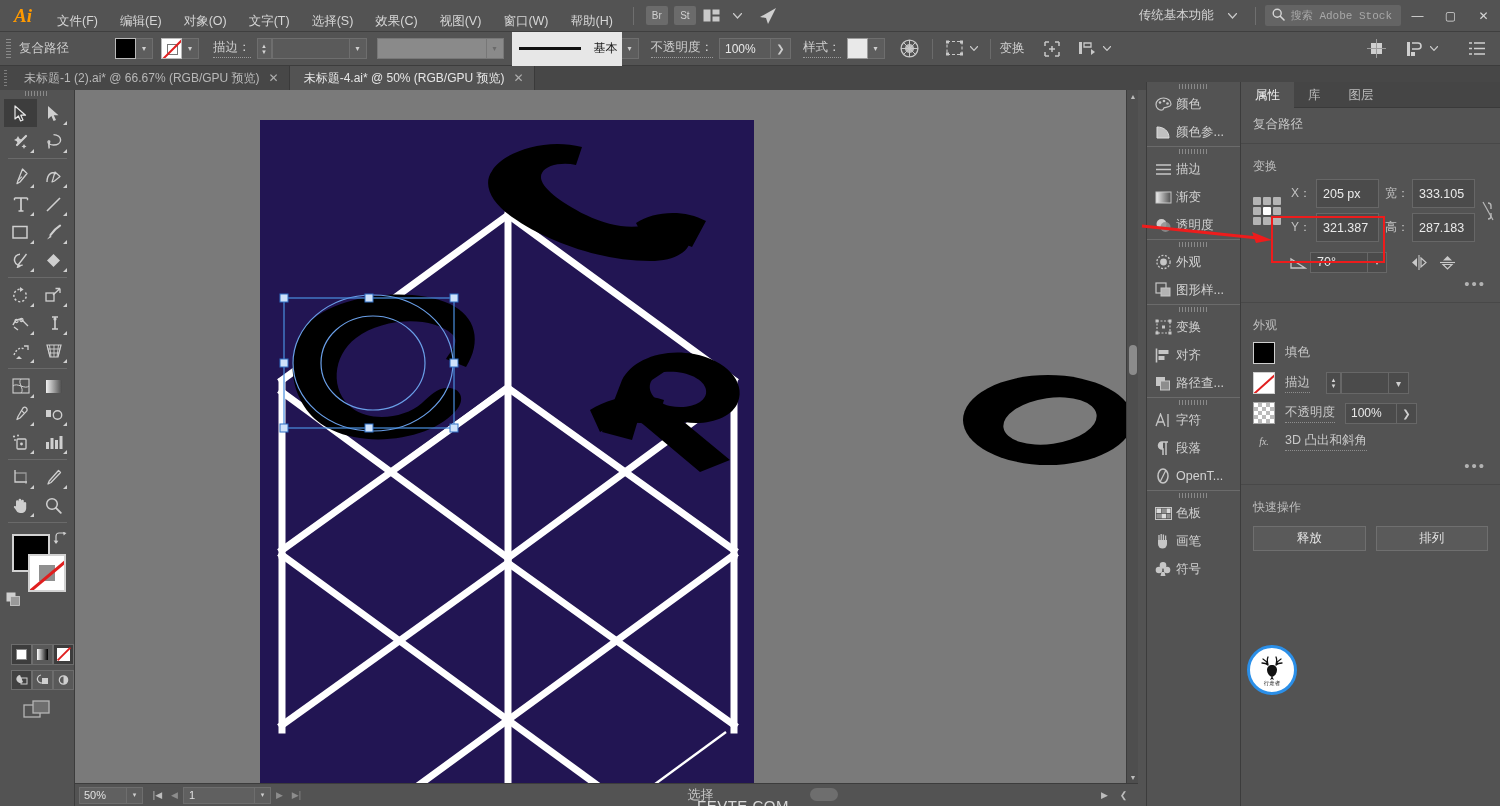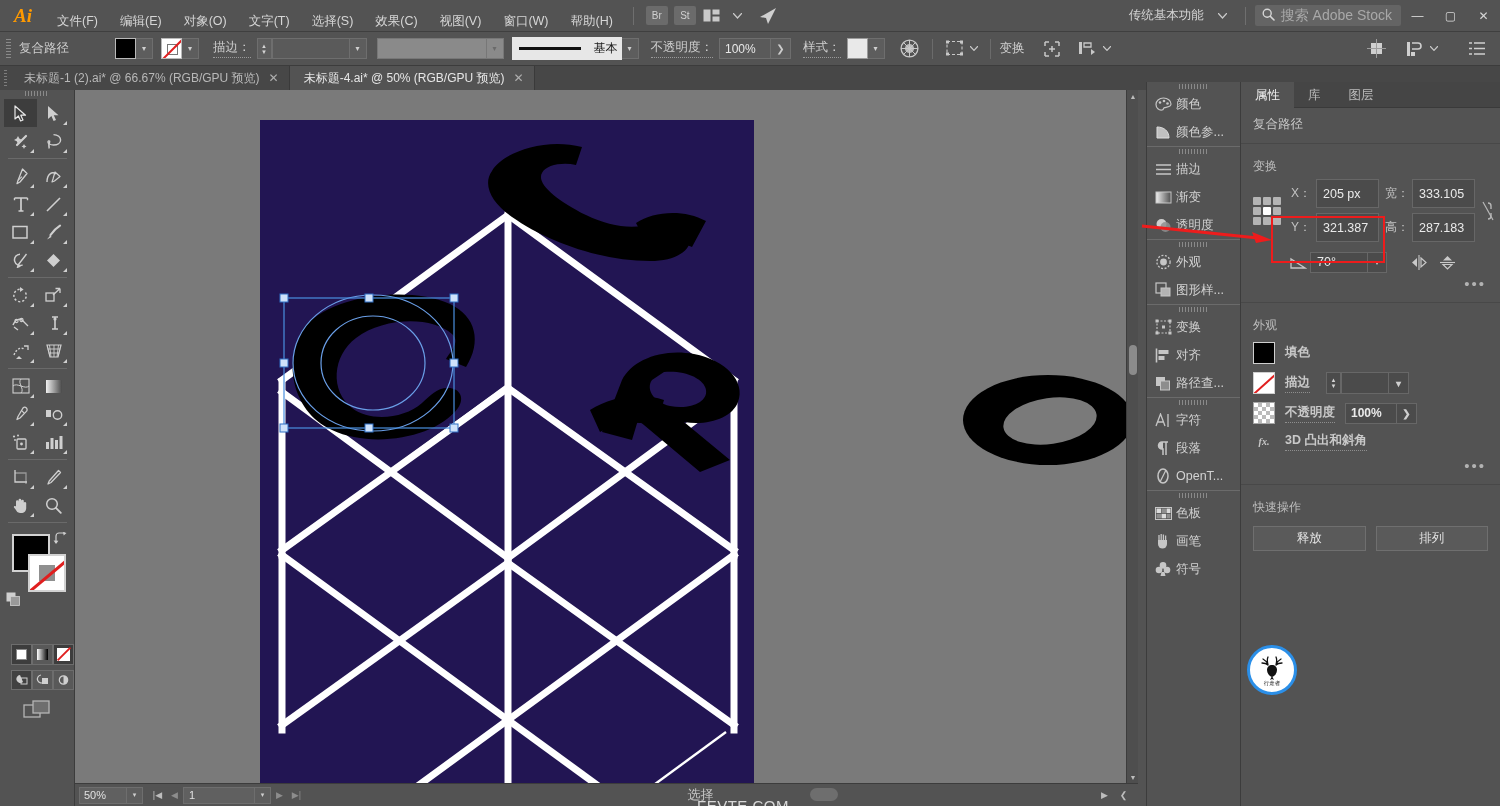--- a/index.html
+++ b/index.html
@@ -33,21 +33,21 @@
     width: 22px; height: 19px; margin: 0 3px; display: flex; align-items: center;
     justify-content: center; background: #6b6b6b; color: #d0d0d0; font-size: 10px;
     border-radius: 2px;
   }
   .mb-plainicon { width: 26px; height: 24px; display: flex; align-items: center; justify-content: center; color: #c9c9c9; }
   .workspace-name { color: #d6d6d6; font-size: 12.5px; padding: 0 6px; }
   .search-box {
     display: flex; align-items: center; gap: 6px;
     background: #646464; border-radius: 2px; height: 21px; padding: 0 9px 0 7px;
   }
-  .search-box .txt { color: #a8a8a8; font-size: 14px; font-family: Liberation Sans, sans-serif; }
+  .search-box .txt { color: #a8a8a8; font-size: 11px; font-family: Liberation Mono, monospace; }
   .wincontrols { display: flex; height: 32px; }
   .wc {
     width: 33px; height: 32px; display: flex; align-items: center; justify-content: center;
     color: #d7d7d7; font-size: 12px;
   }
 
   
   .controlbar {
     position: absolute; left: 0; top: 32px; width: 1500px; height: 34px;
     background: #535353; border-bottom: 1px solid #3c3c3c;
@@ -80,21 +80,21 @@
     width: 15px; height: 21px; background: #5d5d5d; border: 1px solid #6e6e6e;
     display: flex; flex-direction: column; align-items: center; justify-content: center;
     color: #d4d4d4; font-size: 6px; line-height: 6px;
   }
   .field {
     height: 21px; background: #5a5a5a; border: 1px solid #6e6e6e;
     color: #e4e4e4; font-size: 12px; display: flex; align-items: center; padding: 0 5px;
   }
   .wide-field { width: 110px; height: 21px; background: #8a8a8a; border: 1px solid #777; }
   .stroke-profile {
-    width: 110px; height: 23px; background: #e7e7e7; display: flex; align-items: center;
+    width: 110px; height: 34px; background: #e7e7e7; display: flex; align-items: center;
     justify-content: space-between; padding: 0 4px;
   }
   .stroke-profile .line { width: 62px; height: 3px; background: #111; margin-left: 3px;}
   .stroke-profile .nm { color: #1a1a1a; font-size: 12px; }
   .opacity-field {
     width: 52px; height: 21px; background: #5a5a5a; border: 1px solid #6e6e6e;
     color: #e8e8e8; font-size: 12px; display: flex; align-items: center; padding-left: 5px;
   }
   .opacity-arrow {
     width: 20px; height: 21px; background: #5d5d5d; border: 1px solid #6e6e6e; border-left: none;
@@ -274,21 +274,21 @@
     width: 58px; height: 21px; background: #4b4b4b; border: 1px solid #676767;
     color: #eaeaea; font-size: 12.5px; display: flex; align-items: center; padding-left: 6px;
   }
   .rot-dd {
     width: 19px; height: 21px; background: #4b4b4b; border: 1px solid #676767; border-left: none;
     display: flex; align-items: center; justify-content: center; color: #cfcfcf; font-size: 8px;
   }
   .flip-ico { width: 28px; height: 22px; display: flex; align-items: center; justify-content: center; color: #c9c9c9; }
   .dots { color: #b2b2b2; font-size: 15px; letter-spacing: 2px; text-align: right; padding: 2px 14px 6px 0; }
 
-  .app-row { display: flex; align-items: center; padding: 4px 12px; gap: 10px; font-weight: bold; }
+  .app-row { display: flex; align-items: center; padding: 4px 12px; gap: 10px; }
   .app-sw { width: 22px; height: 22px; border: 1px solid #cfcfcf; background: #000; flex: 0 0 22px; }
   .app-sw.none { background: #fff; position: relative; overflow: hidden; }
   .app-sw.none::after {
     content:""; position:absolute; left:-4px; top:9px; width:32px; height:2px; background:#e01f1f; transform: rotate(-42deg);
   }
   .app-sw.checker {
     background:
       linear-gradient(45deg,#bbb 25%,transparent 25%,transparent 75%,#bbb 75%),
       linear-gradient(45deg,#bbb 25%,#fff 25%,#fff 75%,#bbb 75%);
     background-size: 8px 8px; background-position: 0 0, 4px 4px; border: 1px solid #a6a6a6;

